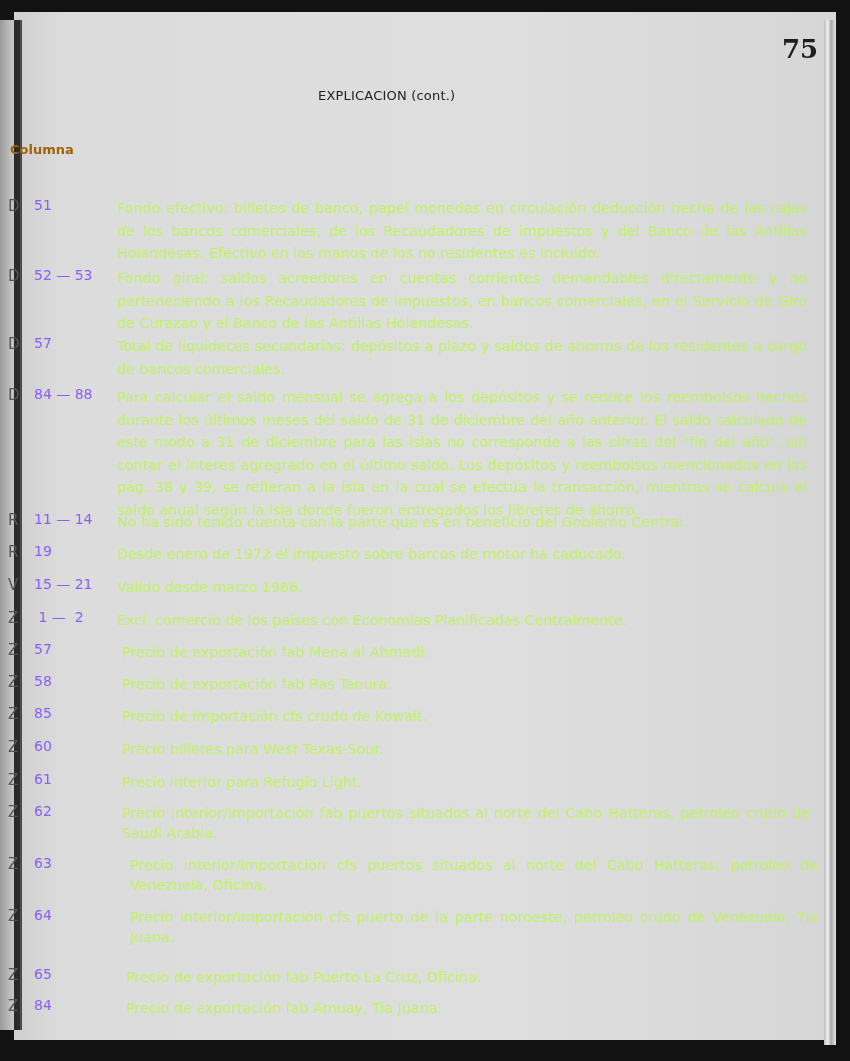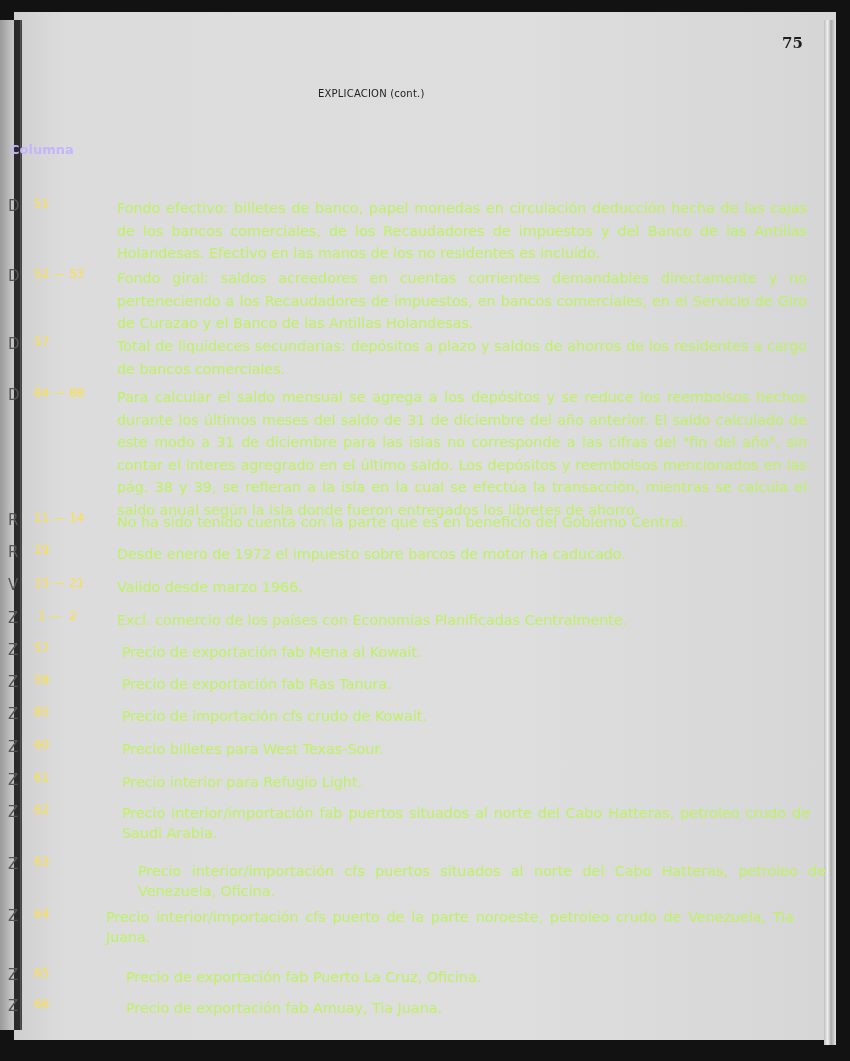--- a/index.html
+++ b/index.html
@@ -20,36 +20,36 @@
   .left-page {
     position:absolute; left:0; top:20px; width:22px; height:1010px;
     background:linear-gradient(90deg,#9a9a9a,#c8c8c8 60%,#3c3c3c);
   }
   .gutter {
     position:absolute; left:14px; top:20px; width:6px; height:1010px;
     background:#2a2a2a;
   }
   .page-number {
     position:absolute; left:782px; top:34px;
-    font-family:"DejaVu Serif", serif; font-weight:bold; font-size:15px; color:#1e1e1e;
+    font-family:"DejaVu Serif", serif; font-weight:bold; font-size:26px; color:#1e1e1e;
   }
   .title {
     position:absolute; left:318px; top:88px;
-    font-size:10px; color:#222; letter-spacing:0.2px;
+    font-size:13px; color:#222; letter-spacing:0.2px;
   }
   .col-header {
     position:absolute; left:10px; top:142px;
-    font-size:13px; font-weight:bold; color:#c4b5fd;
+    font-size:13px; font-weight:bold; color:#a16207;
   }
   .entry { position:absolute; left:0; width:850px; }
   .entry .prefix {
     position:absolute; left:8px; font-size:15px; color:#555;
   }
   .entry .ref {
-    position:absolute; left:34px; font-size:12px; color:#fde047; white-space:pre;text-align:center;
+    position:absolute; left:34px; font-size:14px; color:#8b5cf6; white-space:pre;text-align:center;
   }
   .entry .desc {
     position:absolute; left:117px; width:690px;
     font-size:14.3px; line-height:22.5px; color:#bef264;
     text-align:justify; text-align-last:left;
   }
   .entry .desc.tight { line-height:20px; }
 </style>
 </head>
 <body>
@@ -108,21 +108,21 @@
 
 <div class="entry" style="top:609px;">
   <span class="prefix">Z</span>
   <span class="ref"> 1 —  2</span>
   <div class="desc">Excl. comercio de los países con Economías Planificadas Centralmente.</div>
 </div>
 
 <div class="entry" style="top:641px;">
   <span class="prefix">Z</span>
   <span class="ref">57</span>
-  <div class="desc" style="left:122px;">Precio de exportación fab Mena al Kowait.</div>
+  <div class="desc" style="left:122px;">Precio de exportación fab Mena al Ahmadi.</div>
 </div>
 
 <div class="entry" style="top:673px;">
   <span class="prefix">Z</span>
   <span class="ref">58</span>
   <div class="desc" style="left:122px;">Precio de exportación fab Ras Tanura.</div>
 </div>
 
 <div class="entry" style="top:705px;">
   <span class="prefix">Z</span>
@@ -144,32 +144,32 @@
 
 <div class="entry" style="top:803px;">
   <span class="prefix">Z</span>
   <span class="ref">62</span>
   <div class="desc tight" style="left:122px; width:688px;">Precio interior/importación fab puertos situados al norte del Cabo Hatteras, petroleo crudo de Saudi Arabia.</div>
 </div>
 
 <div class="entry" style="top:855px;">
   <span class="prefix">Z</span>
   <span class="ref">63</span>
-  <div class="desc tight" style="left:138px; width:688px;margin-top:6px;">Precio interior/importación cfs puertos situados al norte del Cabo Hatteras, petroleo de Venezuela, Oficina.</div>
+  <div class="desc tight" style="left:130px; width:688px;">Precio interior/importación cfs puertos situados al norte del Cabo Hatteras, petroleo de Venezuela, Oficina.</div>
 </div>
 
 <div class="entry" style="top:907px;">
   <span class="prefix">Z</span>
   <span class="ref">64</span>
-  <div class="desc tight" style="left:106px; width:688px;">Precio interior/importación cfs puerto de la parte noroeste, petroleo crudo de Venezuela, Tia Juana.</div>
+  <div class="desc tight" style="left:130px; width:688px;">Precio interior/importación cfs puerto de la parte noroeste, petroleo crudo de Venezuela, Tia Juana.</div>
 </div>
 
 <div class="entry" style="top:966px;">
   <span class="prefix">Z</span>
   <span class="ref">65</span>
   <div class="desc" style="left:126px;">Precio de exportación fab Puerto La Cruz, Oficina.</div>
 </div>
 
 <div class="entry" style="top:997px;">
   <span class="prefix">Z</span>
-  <span class="ref">66</span>
+  <span class="ref">84</span>
   <div class="desc" style="left:126px;">Precio de exportación fab Amuay, Tia Juana.</div>
 </div>
 
 </body></html>

